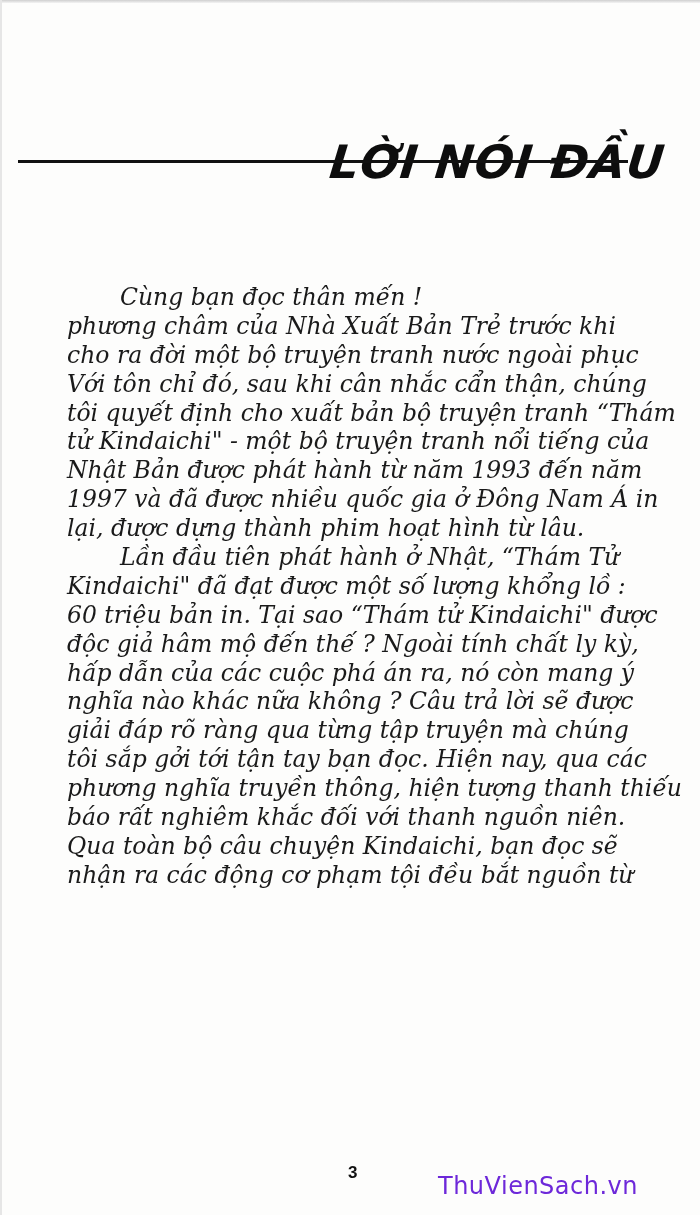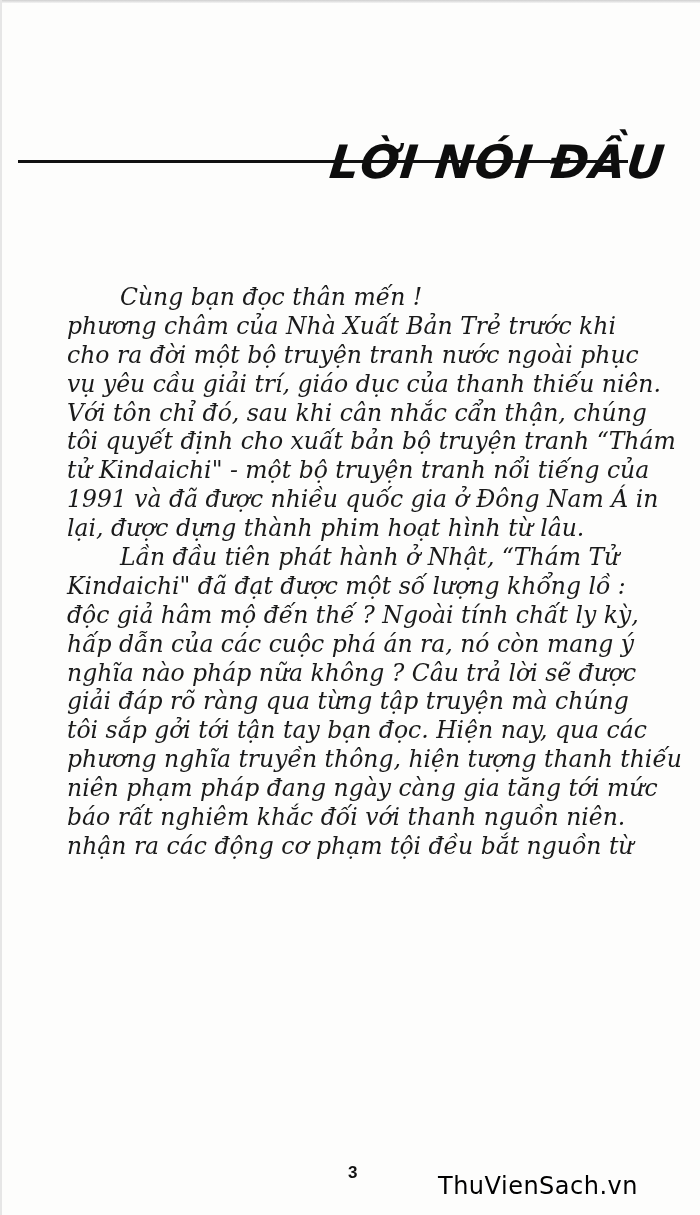--- a/index.html
+++ b/index.html
@@ -75,49 +75,50 @@
       font-size: 17px;
       color: #111;
     }
     .watermark {
       position: absolute;
       left: 438px;
       top: 1172px;
       font-family: "DejaVu Sans", "Liberation Sans", sans-serif;
       font-size: 24px;
       letter-spacing: 0.5px;
-      color: #000000;
+      color: #6d28d9;
     }
   </style>
 </head>
 <body>
 
 <div class="top-edge"></div>
 <div class="left-edge"></div>
 
 <h1 class="title">LỜI NÓI ĐẦU</h1>
 <div class="title-rule"></div>
 
 <div class="body-text" id="body-text">
     <span class="line indent">Cùng bạn đọc thân mến !</span>
     <span class="line">phương châm của Nhà Xuất Bản Trẻ trước khi</span>
     <span class="line">cho ra đời một bộ truyện tranh nước ngoài phục</span>
-    <span class="line">vụ yêu cầu giải trí, giáo dục của thanh thiếu niên.</span>
     <span class="line">Với tôn chỉ đó, sau khi cân nhắc cẩn thận, chúng</span>
     <span class="line">tôi quyết định cho xuất bản bộ truyện tranh “Thám</span>
     <span class="line">tử Kindaichi" - một bộ truyện tranh nổi tiếng của</span>
-    <span class="line">1991 và đã được nhiều quốc gia ở Đông Nam Á in</span>
+    <span class="line">Nhật Bản được phát hành từ năm 1993 đến năm</span>
+    <span class="line">1997 và đã được nhiều quốc gia ở Đông Nam Á in</span>
     <span class="line">lại, được dựng thành phim hoạt hình từ lâu.</span>
     <span class="line indent">Lần đầu tiên phát hành ở Nhật, “Thám Tử</span>
     <span class="line">Kindaichi" đã đạt  được một số lượng khổng lồ :</span>
+    <span class="line">60 triệu bản in. Tại sao “Thám tử Kindaichi" được</span>
     <span class="line">độc giả hâm mộ đến thế ? Ngoài tính chất ly kỳ,</span>
     <span class="line">hấp dẫn của các cuộc phá án ra, nó còn mang ý</span>
-    <span class="line">nghĩa nào pháp nữa không ? Câu trả lời sẽ được</span>
+    <span class="line">nghĩa nào khác nữa không ? Câu trả lời sẽ được</span>
     <span class="line">giải đáp rõ ràng qua từng tập truyện mà chúng</span>
     <span class="line">tôi sắp gởi tới tận tay bạn đọc. Hiện nay, qua các</span>
     <span class="line">phương nghĩa truyền thông, hiện tượng thanh thiếu</span>
-    <span class="line">niên phạm pháp đang ngày càng gia tăng tới mức</span>
     <span class="line">báo rất nghiêm khắc  đối với thanh nguồn niên.</span>
+    <span class="line">Qua toàn bộ câu chuyện Kindaichi, bạn đọc sẽ</span>
     <span class="line">nhận ra các động cơ phạm tội đều bắt nguồn từ</span>
   </div>
 
 <div class="page-number">3</div>
 <div class="watermark">ThuVienSach.vn</div>
 
 </body></html>

